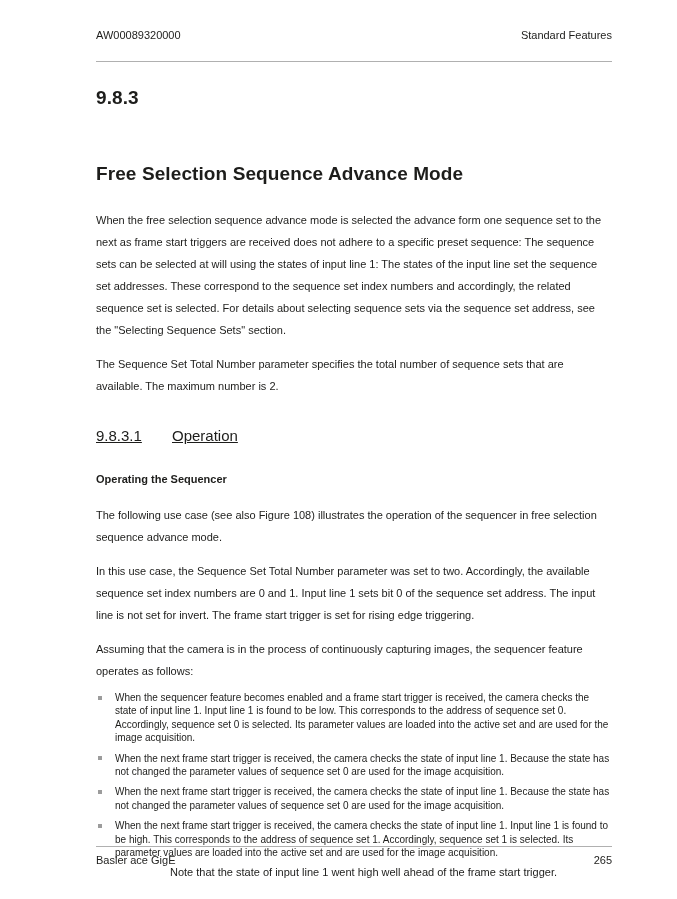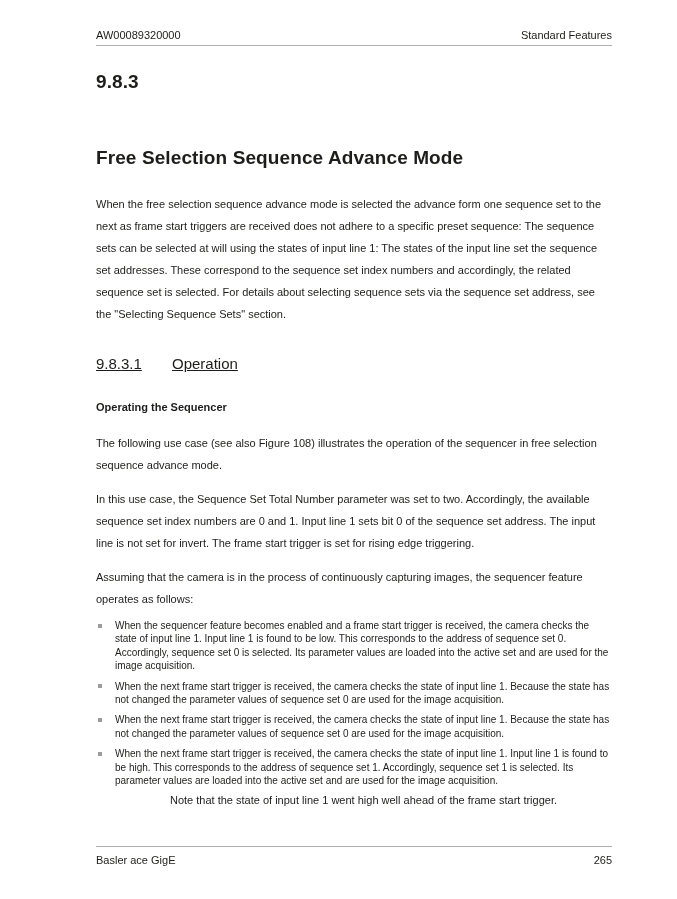--- a/index.html
+++ b/index.html
@@ -17,21 +17,21 @@
     color:var(--text);
   }
   .page{
     position:absolute;inset:0;
     padding:30px 65px 0 96px; 
   }
   
   .header{
     display:flex;justify-content:space-between;align-items:flex-start;
     font-size:11px;line-height:11px;
-    padding-bottom:4px;
+    padding-bottom:20px;
     border-bottom:1px solid var(--rule);
   }
   
   .h1{
     display:flex;
     margin-top:26px;
     font-size:19px;font-weight:bold;
     letter-spacing:0.1px;
     line-height:20px;
     flex-direction:column;
@@ -104,20 +104,21 @@
     <span>AW00089320000</span>
     <span>Standard Features</span>
   </div>
 
   <div class="h1">
     <span class="num">9.8.3</span>
     <span>Free Selection Sequence Advance Mode</span>
   </div>
 
   <p class="body first">When the free selection sequence advance mode is selected the advance form one sequence set to the next as frame start triggers are received does not adhere to a specific preset sequence: The sequence sets can be selected at will using the states of input line 1: The states of the input line set the sequence set addresses. These correspond to the sequence set index numbers and accordingly, the related sequence set is selected. For details about selecting sequence sets via the sequence set address, see the "Selecting Sequence Sets" section.</p>
+  <p class="body">The Sequence Set Total Number parameter specifies the total number of sequence sets that are available. The maximum number is 2.</p>
 
   <div class="h2">
     <span class="num">9.8.3.1</span>
     <span>Operation</span>
   </div>
 
   <div class="h3">Operating the Sequencer</div>
 
   <p class="body after-h3">The following use case (see also Figure 108) illustrates the operation of the sequencer in free selection sequence advance mode.</p>
   <p class="body">In this use case, the Sequence Set Total Number parameter was set to two. Accordingly, the available sequence set index numbers are 0 and 1. Input line 1 sets bit 0 of the sequence set address. The input line is not set for invert. The frame start trigger is set for rising edge triggering.</p>

